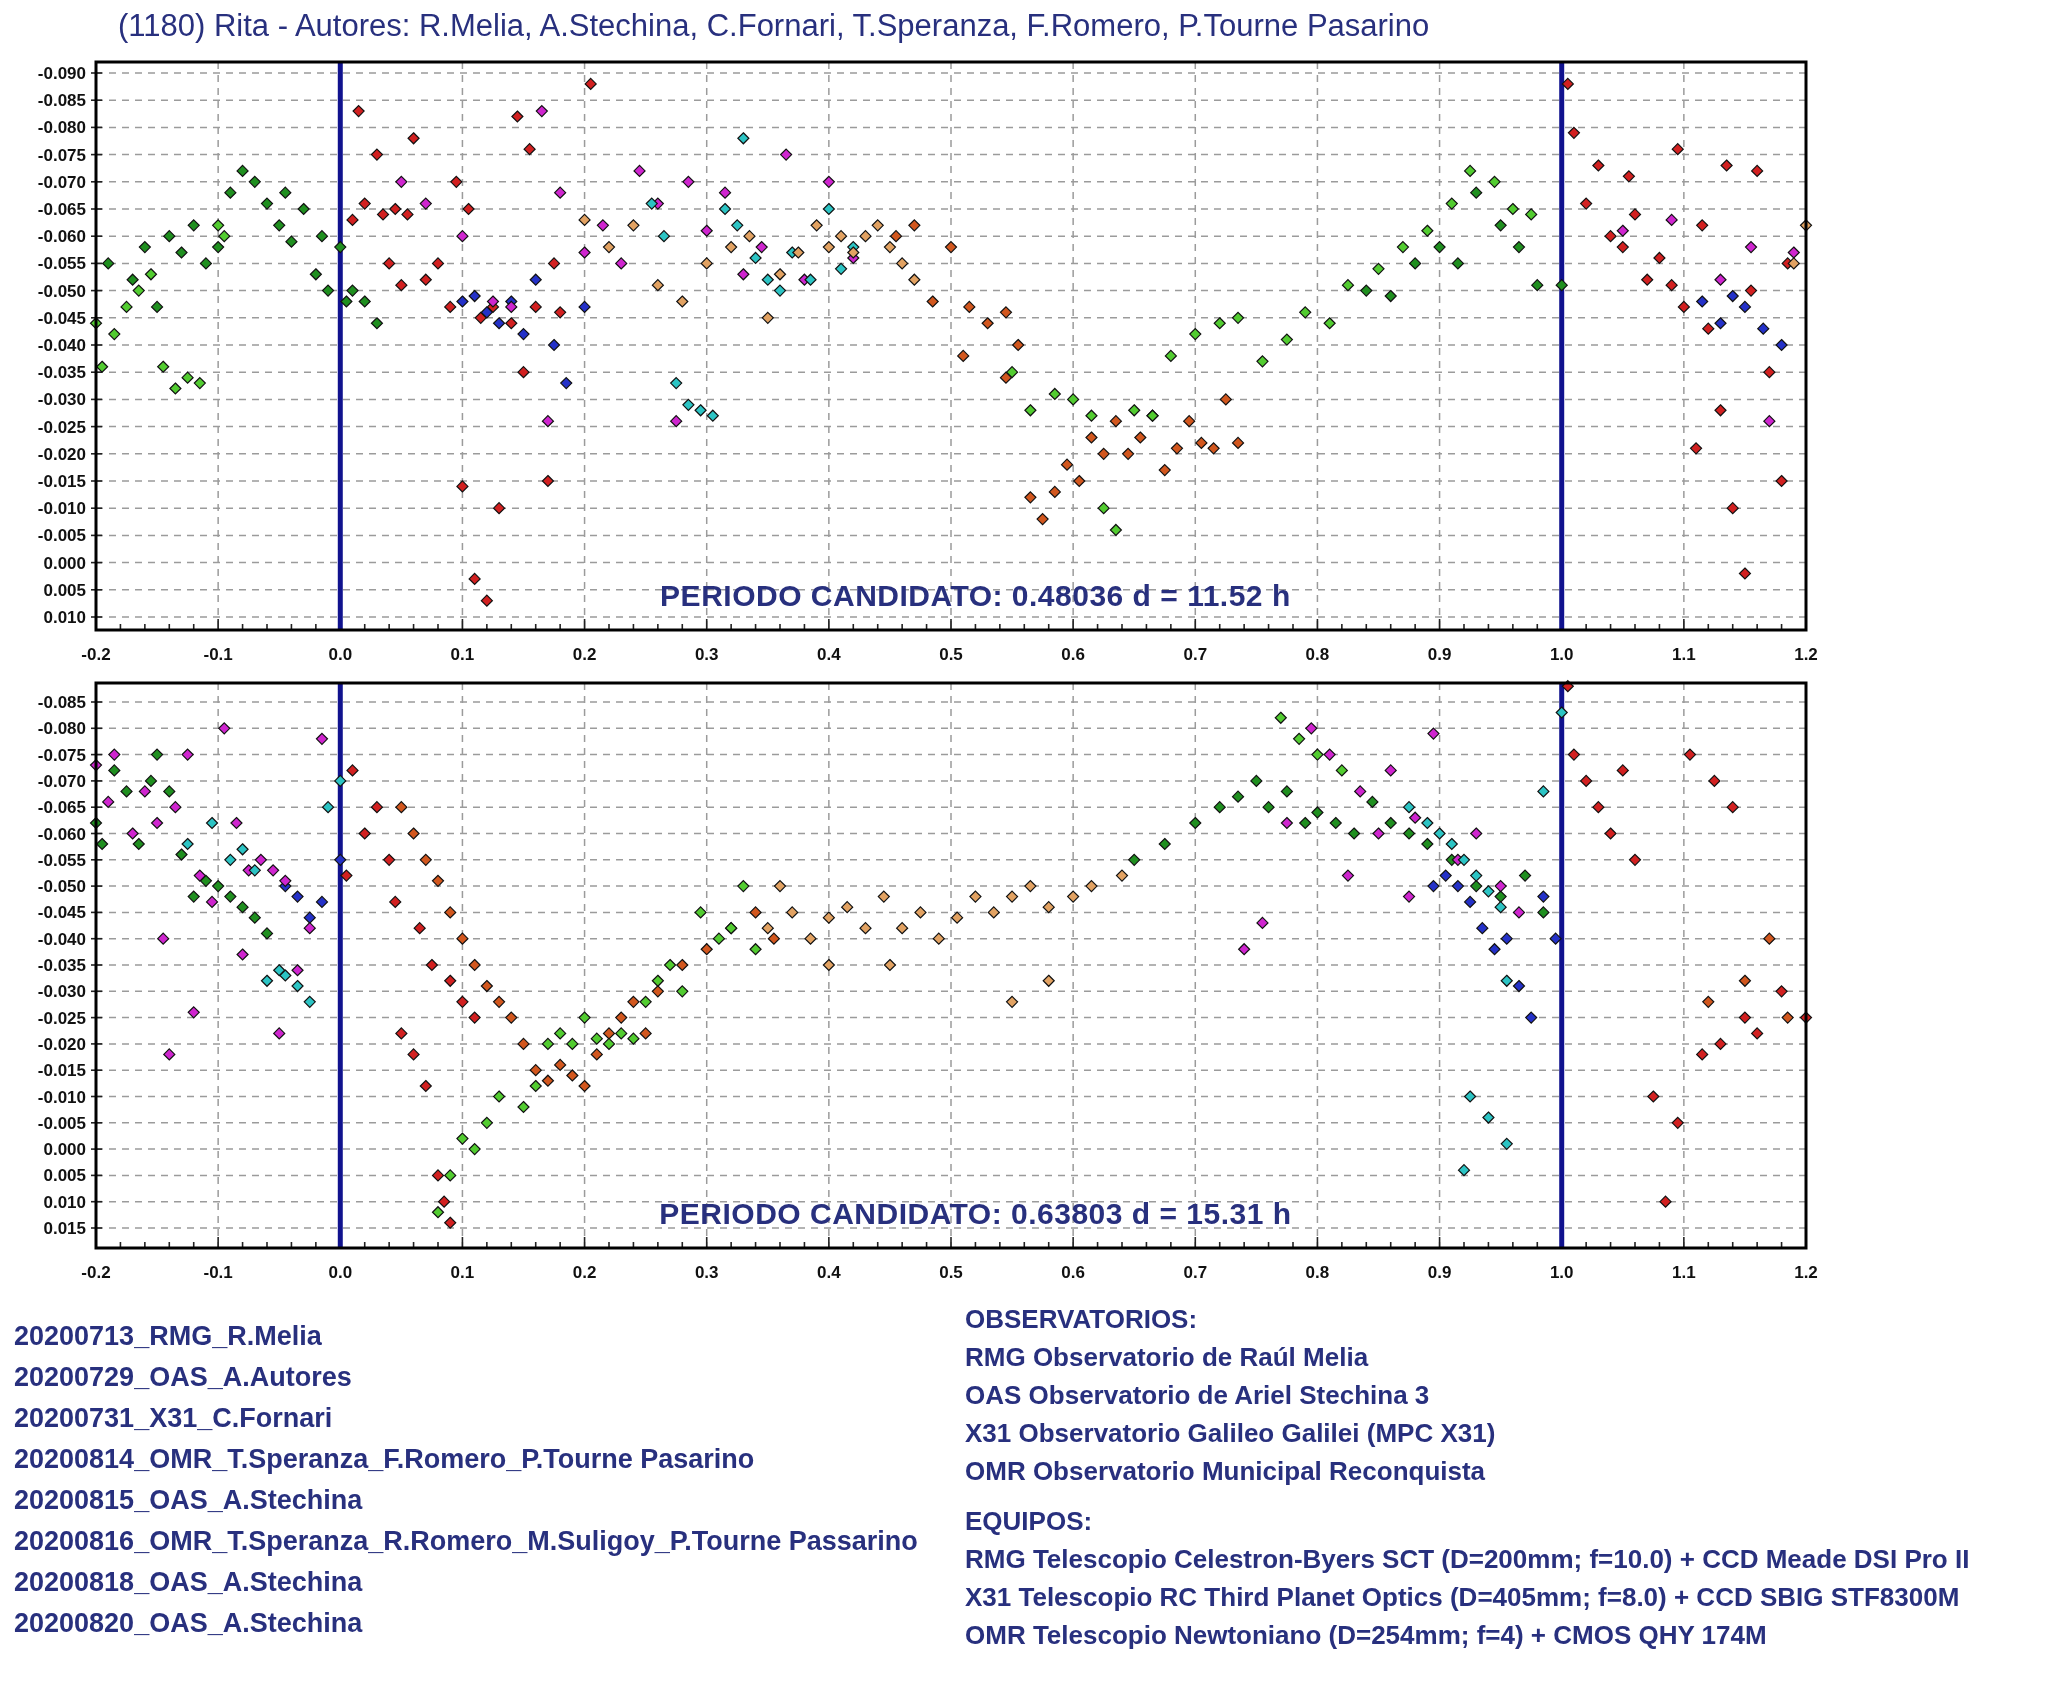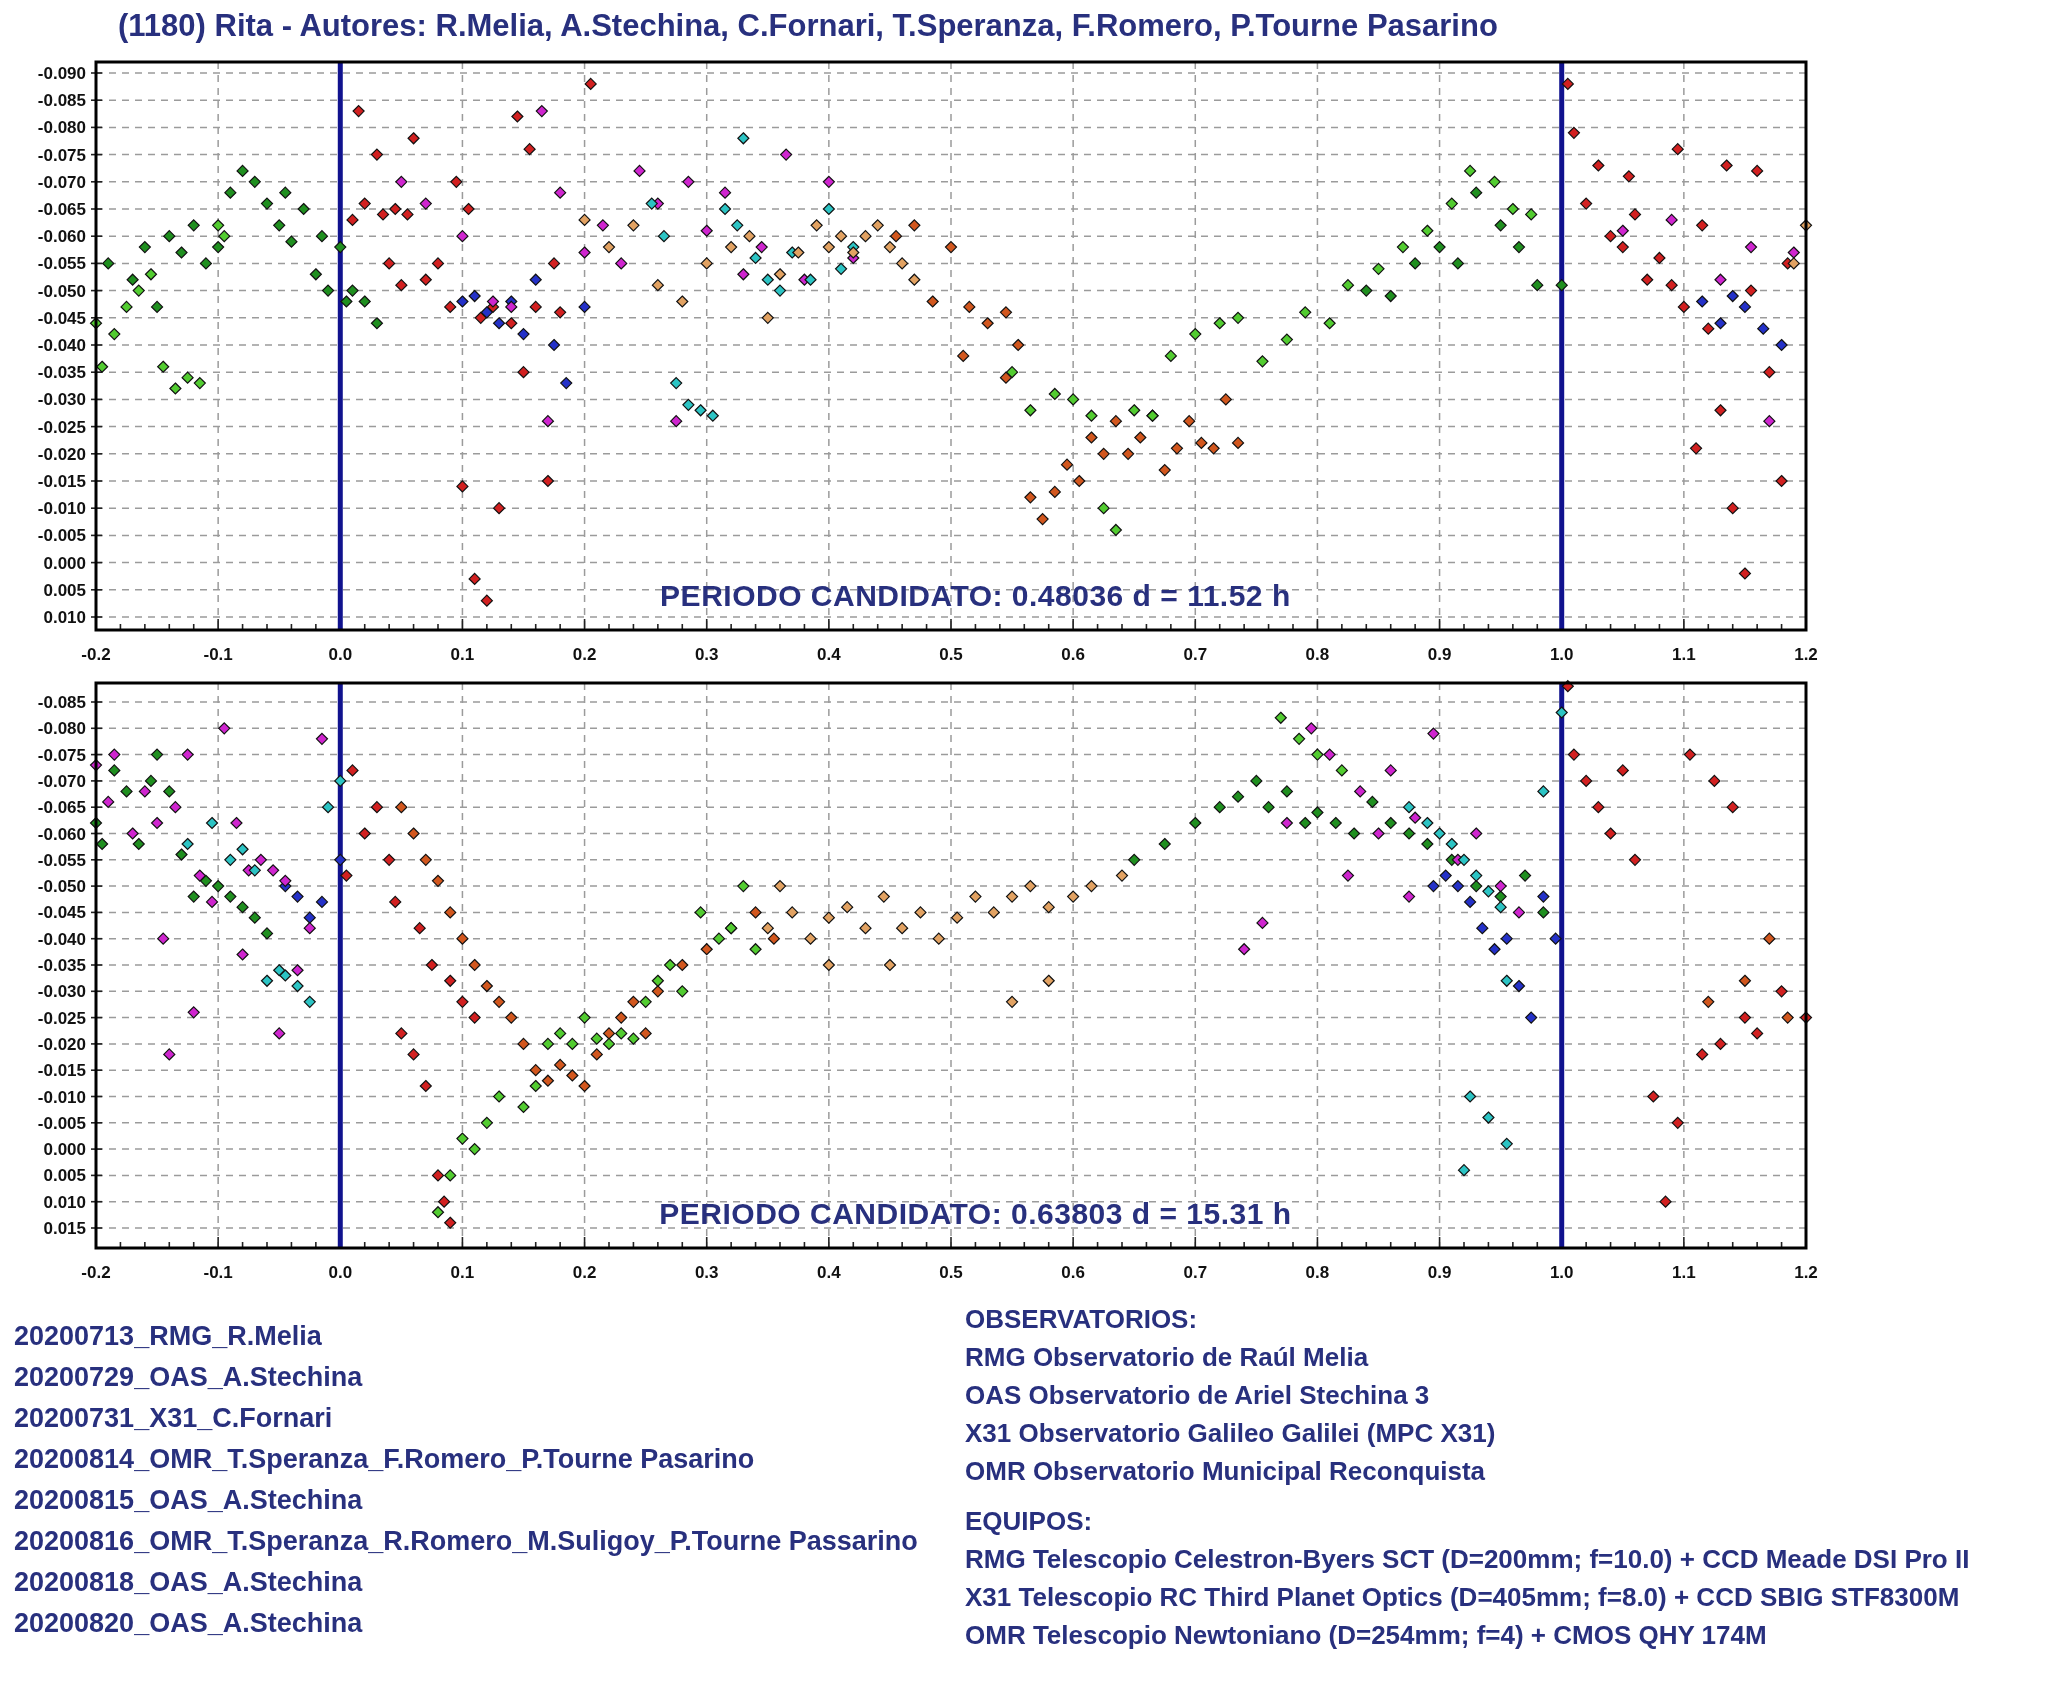--- a/index.html
+++ b/index.html
@@ -1,18 +1,18 @@
 <!DOCTYPE html>
 <html><head>
 <meta charset="utf-8">
 <style>
   html,body{margin:0;padding:0;background:#fff;}
   #canvas{position:relative;width:2066px;height:1681px;background:#ffffff;overflow:hidden;
           font-family:"Liberation Sans",sans-serif;}
-  .page-title{position:absolute;left:118px;top:8px;font-size:31px;font-weight:700;
+  .page-title{position:absolute;left:118px;top:8px;font-size:31px;font-weight:400;
               color:#28307e;white-space:nowrap;letter-spacing:0px;}
   svg.plot{position:absolute;left:0;top:0;}
   .grid{stroke:#9b9b9b;stroke-width:1.5;stroke-dasharray:7 6;fill:none;}
   .tick{stroke:#222;stroke-width:1.6;}
   .frame{fill:none;stroke:#000;stroke-width:3;}
   .phase{stroke:#10128e;stroke-width:5;}
   .pt{stroke:#111;stroke-width:1.2;}
   .ylab,.xlab{font:700 17px "Liberation Sans",sans-serif;fill:#111;}
   .period{font:700 30px "Liberation Sans",sans-serif;fill:#28307e;letter-spacing:.5px;}
   .textblock{position:absolute;color:#28307e;font-weight:700;white-space:nowrap;}
@@ -844,21 +844,21 @@
       <path d="M828.8571428571431 959.5L834.3571428571431 965L828.8571428571431 970.5L823.3571428571431 965Z" fill="#e2a262" class="pt"></path>
       <path d="M780.0000000000001 880.6L785.5000000000001 886.1L780.0000000000001 891.6L774.5000000000001 886.1Z" fill="#e2a262" class="pt"></path>
       <path d="M1122.0000000000002 870.08L1127.5000000000002 875.58L1122.0000000000002 881.08L1116.5000000000002 875.58Z" fill="#e2a262" class="pt"></path>
       <rect x="96" y="683" width="1710" height="565" class="frame"></rect>
       <text x="975.4285714285716" y="1224" text-anchor="middle" class="period">PERIODO CANDIDATO: 0.63803 d = 15.31 h</text>
     </svg>
 
   <div id="obs-block" class="textblock">
     <div>
         <div class="line">20200713_RMG_R.Melia</div>
-        <div class="line">20200729_OAS_A.Stechina</div>
+        <div class="line">20200729_OAS_A.Autores</div>
         <div class="line">20200731_X31_C.Fornari</div>
         <div class="line">20200814_OMR_T.Speranza_F.Romero_P.Tourne Pasarino</div>
         <div class="line">20200815_OAS_A.Stechina</div>
         <div class="line">20200816_OMR_T.Speranza_R.Romero_M.Suligoy_P.Tourne Passarino</div>
         <div class="line">20200818_OAS_A.Stechina</div>
         <div class="line">20200820_OAS_A.Stechina</div>
       </div>
   </div>
 
   <div id="right-col" class="textblock">

